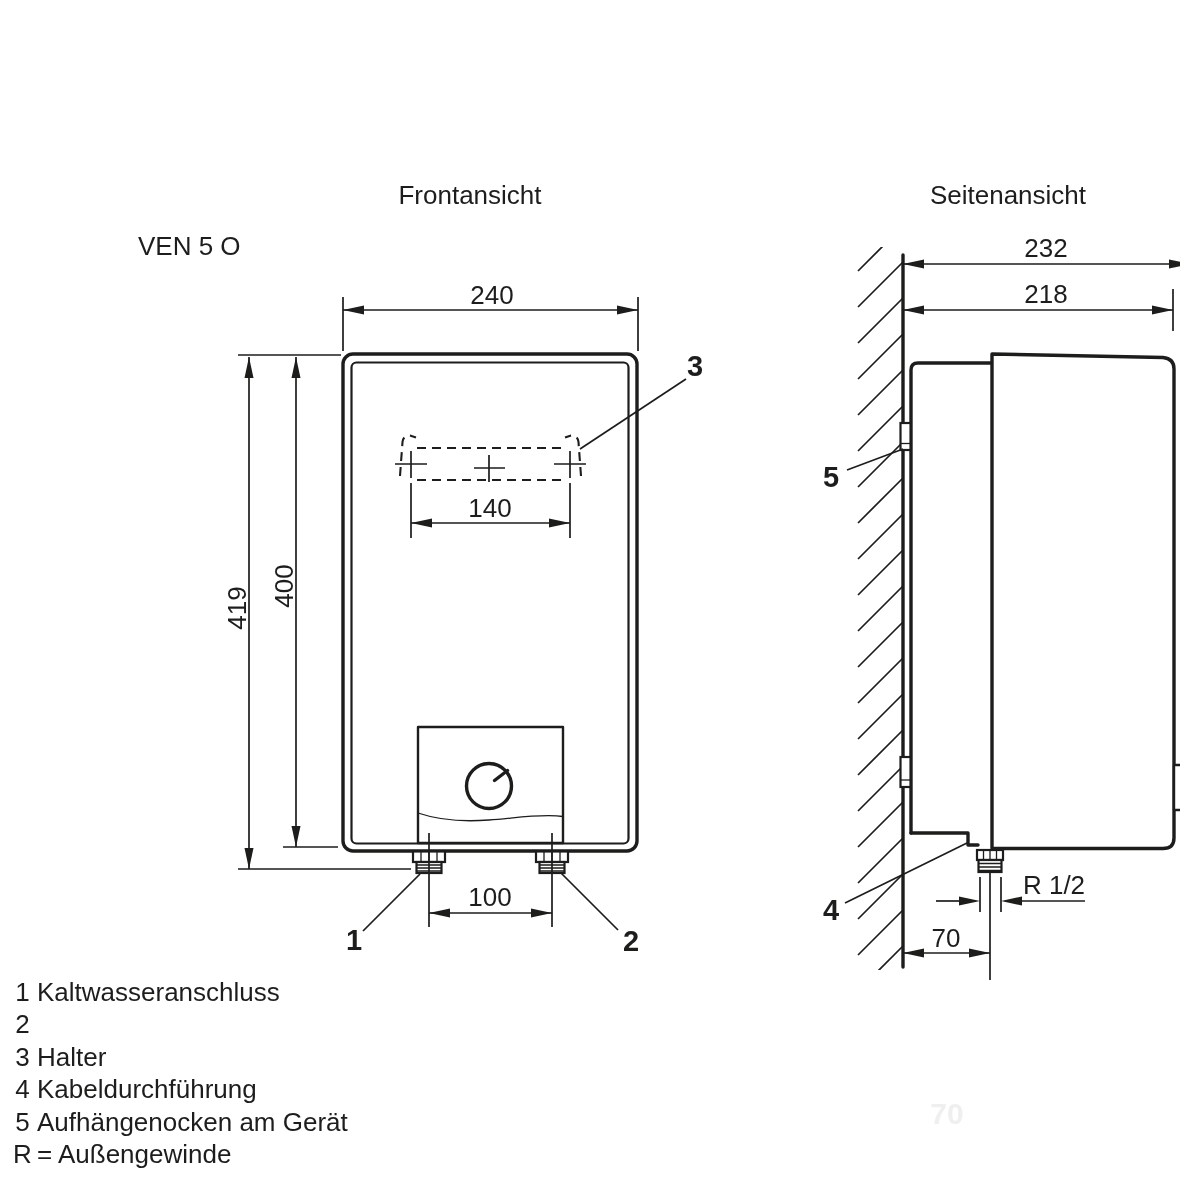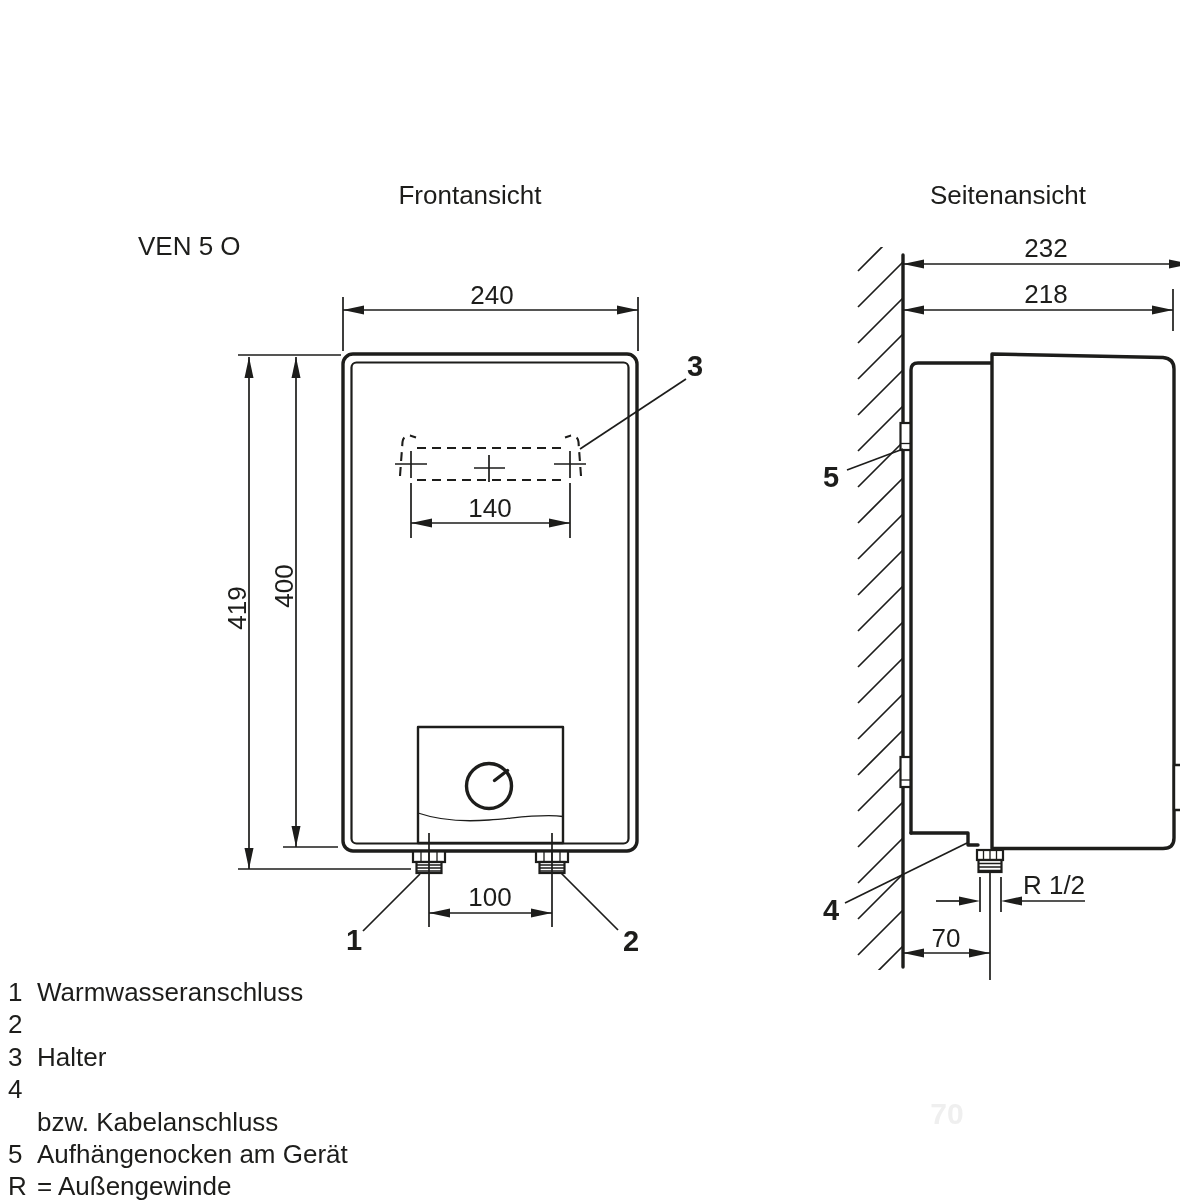--- a/index.html
+++ b/index.html
@@ -1,17 +1,17 @@
 <!DOCTYPE html>
 <html><head>
 <meta charset="utf-8">
 <style>
   html,body{margin:0;padding:0;background:#fff;}
   #stage{position:relative;width:1180px;height:1200px;background:#ffffff;overflow:hidden;
-         font-family:"Liberation Sans","DejaVu Sans",sans-serif;color:#1d1d1b;}
+         font-family:"Liberation Sans","DejaVu Sans",sans-serif;color:#1d1d1b;text-align:center;}
   svg{position:absolute;left:0;top:0;}
   
   .ln   {stroke:#1d1d1b;fill:none;stroke-width:3.4;stroke-linecap:round;stroke-linejoin:round;}
   .ln2  {stroke:#1d1d1b;fill:none;stroke-width:2.4;stroke-linejoin:round;}
   .med  {stroke:#1d1d1b;fill:none;stroke-width:2.2;}
   .thin {stroke:#1d1d1b;fill:none;stroke-width:1.7;}
   .vthin{stroke:#1d1d1b;fill:none;stroke-width:1.3;}
   .dash {stroke:#1d1d1b;fill:none;stroke-width:2.1;stroke-dasharray:9 6;stroke-linecap:butt;}
   .arr  {fill:#1d1d1b;stroke:none;}
   .white{fill:#ffffff;}
@@ -216,35 +216,32 @@
       <text class="callout" x="831" y="487">5</text>
     </g>
   </g>
 
   <text class="ghost" x="947" y="1124">70</text>
 </svg>
 
   <div id="legend">
     <div class="lg-row">
       <span class="lg-num">1</span>
-      <span>Warmwasseranschluss</span>
+      <span>Kaltwasseranschluss</span>
     </div>
     <div class="lg-row">
       <span class="lg-num">2</span>
     </div>
     <div class="lg-row">
       <span class="lg-num">3</span>
       <span>Halter</span>
     </div>
     <div class="lg-row">
       <span class="lg-num">4</span>
-    </div>
-    <div class="lg-row">
-      <span class="lg-num"></span>
-      <span>bzw. Kabelanschluss</span>
+      <span>Kabeldurchführung</span>
     </div>
     <div class="lg-row">
       <span class="lg-num">5</span>
       <span>Aufhängenocken am Gerät</span>
     </div>
     <div class="lg-row">
       <span class="lg-num">R</span>
       <span>= Außengewinde</span>
     </div>
   </div>

